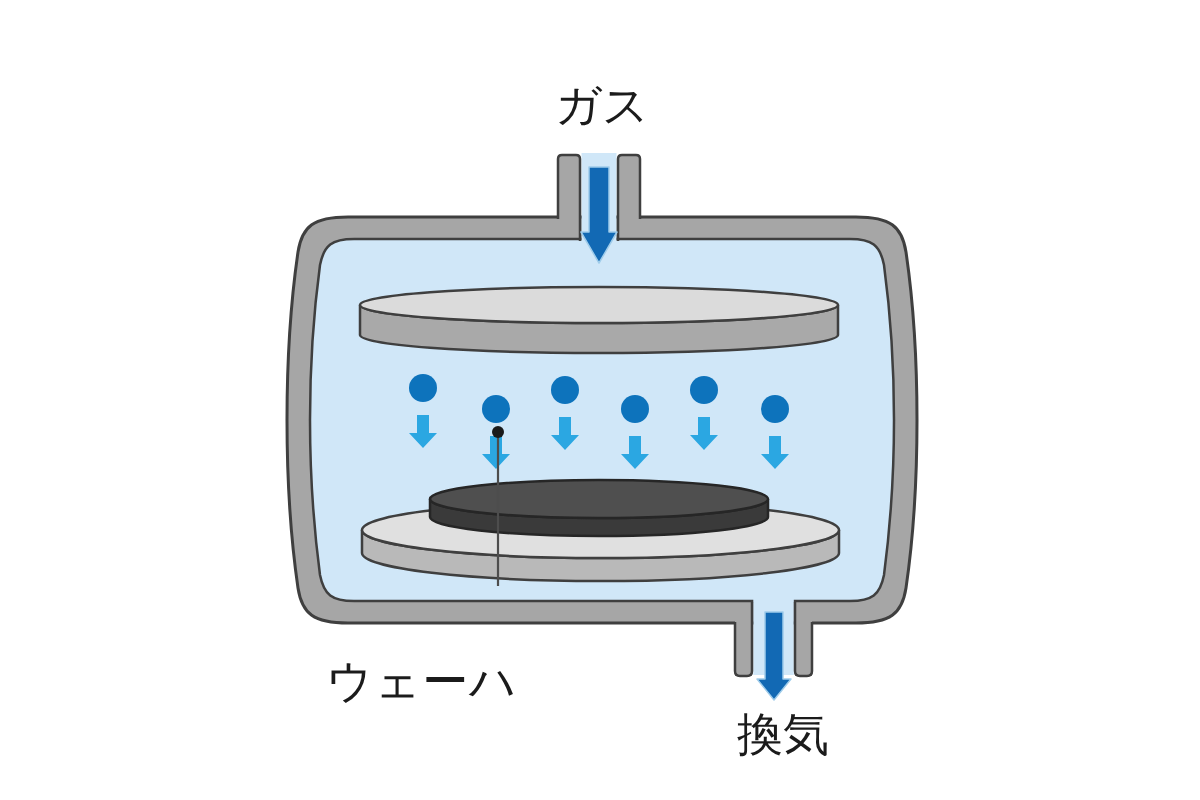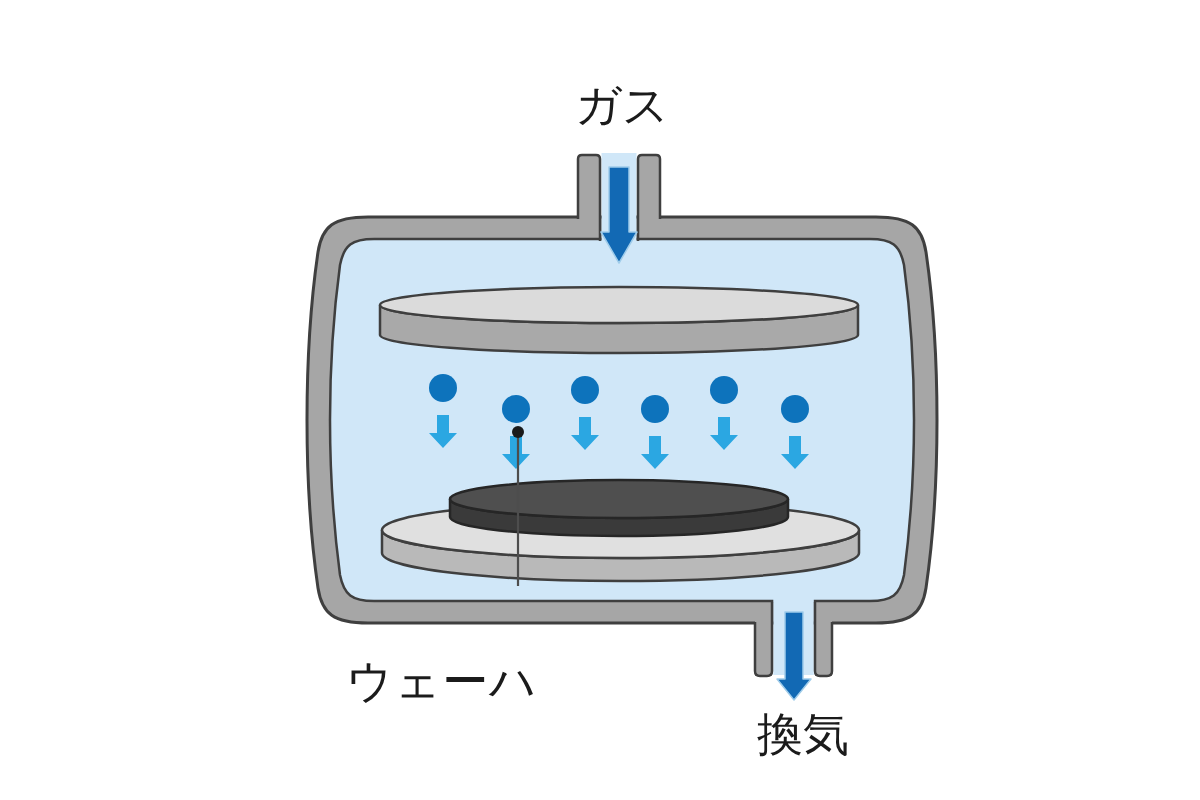--- a/index.html
+++ b/index.html
@@ -1,21 +1,21 @@
 <!DOCTYPE html>
 <html style="--background: #ffffff; --wall_fill: #a6a6a6; --outline: #3f3f3f; --chamber_fill: #d0e7f8; --dark_arrow: #1269b4; --dark_arrow_halo: #9fccea; --molecule_dot: #0d73bc; --molecule_arrow: #2ba7e2; --disc_top: #dbdbdb; --disc_side: #a9a9a9; --stage_top: #e0e0e0; --stage_side: #b9b9b9; --wafer_top: #4f4f4f; --wafer_side: #3a3a3a; --wafer_outline: #262626; --leader_line: #4d4d4d; --pointer_dot: #1a1a1a; --text: #1b1b1b;"><head>
 <meta charset="utf-8">
 <style>
   html,body{margin:0;padding:0;}
   body{
     width:1200px;height:800px;overflow:hidden;
     background:var(--background,#ffffff);
     font-family:"DejaVu Sans","Liberation Sans",sans-serif;
   }
-  .stage-wrap{position:relative;width:1180px;height:800px;padding-left:20px;}
+  .stage-wrap{position:relative;width:1180px;height:800px;}
   svg{display:block;}
 
   .wall          {fill:var(--wall_fill);stroke:var(--outline);stroke-width:3;stroke-linejoin:round;}
   .wall-fill     {fill:var(--wall_fill);}
   .wall-stroke   {fill:none;stroke:var(--outline);stroke-width:2.5;stroke-linejoin:round;}
   .interior      {fill:var(--chamber_fill);stroke:var(--outline);stroke-width:2.5;stroke-linejoin:round;}
   .channel       {fill:var(--chamber_fill);}
   .dark-arrow    {fill:var(--dark_arrow);stroke:var(--dark_arrow_halo);stroke-width:1.5;stroke-linejoin:round;}
   .mol-dot       {fill:var(--molecule_dot);}
   .mol-arrow     {fill:var(--molecule_arrow);}

